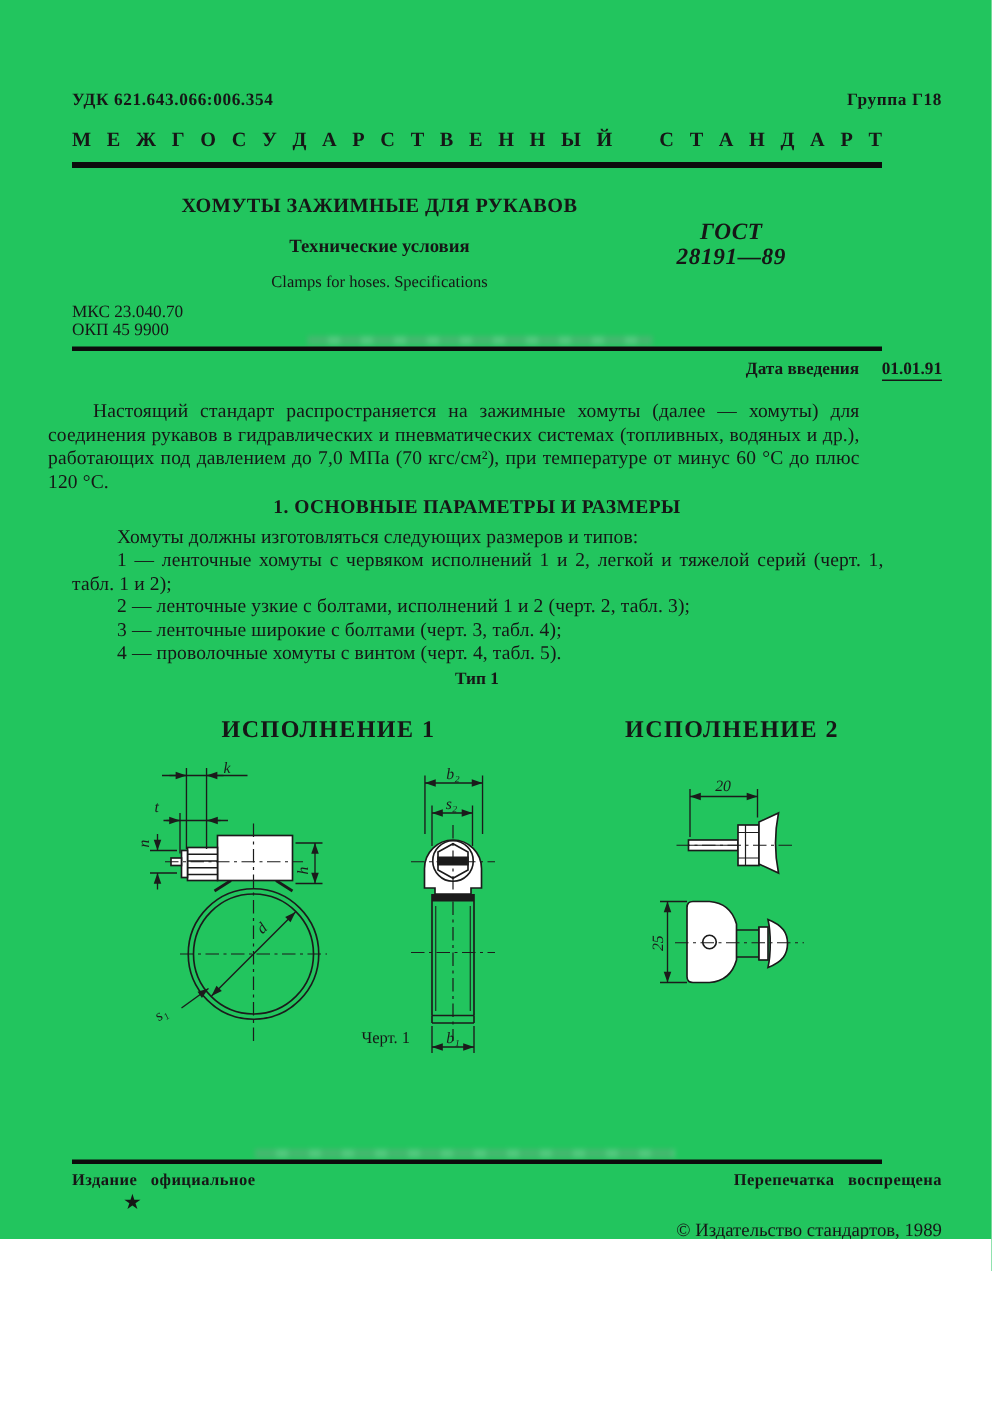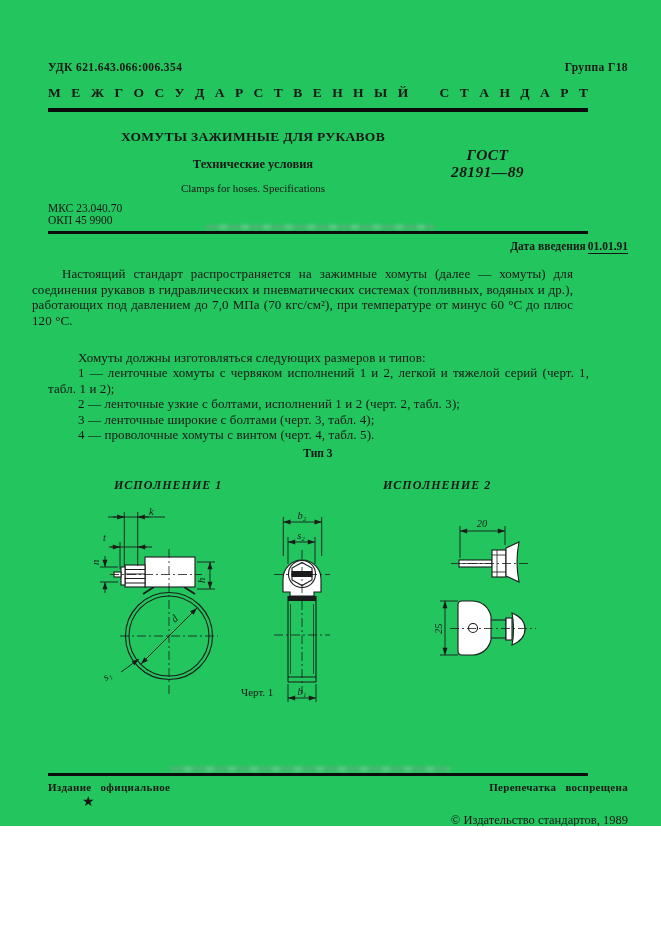--- a/index.html
+++ b/index.html
@@ -20,29 +20,29 @@
   #rule-top{left:48px; top:108px; width:540px; height:4px;}
   #doc-title{left:58px; top:129px; width:390px; text-align:center; font-size:13.5px; letter-spacing:.3px;}
   #doc-subtitle{left:58px; top:157px; width:390px; text-align:center; font-size:12.5px;}
   #gost-designation{left:430px; top:146px; width:115px; text-align:center; font-size:15.5px; line-height:17px; letter-spacing:.4px;font-style:italic;}
   #doc-title-en{left:58px; top:182px; width:390px; text-align:center; font-size:11px;}
   #mks{left:48px; top:202px; font-size:11.5px;}
   #okp{left:48px; top:214px; font-size:11.5px;}
   #ghost1{left:205px; top:224px; width:230px; height:6px;}
   #rule-mid{left:48px; top:231px; width:540px; height:3px;}
   #date-line{right:72px; top:240px; font-size:11.5px;}
-  #date-line .val{border-bottom:1.3px solid #161616; margin-left:2px; padding-bottom:1px;}
+  #date-line .val{border-bottom:1.3px solid #161616; margin-left:15px; padding-bottom:1px;}
   .para{font-size:13px; line-height:15.6px; text-align:justify; letter-spacing:.1px;}
   #intro{left:32px; top:266px; width:541px; text-indent:30px;}
   #sec-heading{left:48px; top:330px; width:540px; text-align:center; font-size:13px; letter-spacing:.3px;}
   #sec-lead{left:48px; top:350px; width:541px; text-indent:30px;}
   #sec-items{left:48px; top:365px; width:541px;}
   #sec-items div{text-indent:30px;}
   #type-label{left:48px; top:447px; width:540px; text-align:center; font-size:11.5px;}
-  .variant{top:478px; width:210px; font-size:12px; font-style:italic; font-weight:bold; letter-spacing:1px;}
+  .variant{top:478px; width:210px; text-align:center; font-size:16px; font-weight:bold; letter-spacing:1px;}
   #variant1{left:114px;}
   #variant2{left:383px;}
   svg{position:absolute; overflow:visible;}
   svg text{font-family:"Liberation Serif","DejaVu Serif",serif; font-style:italic; font-size:10.5px; fill:#1b1b1b; stroke:none;}
   #fig-caption{left:241px; top:686px; width:130px; text-align:left; font-size:11px;}
   #ghost2{left:170px; top:766px; width:280px; height:6px;}
   #rule-bottom{left:48px; top:773px; width:540px; height:3px;}
   #official{left:48px; top:781px; font-size:11px; word-spacing:6px; letter-spacing:.3px;}
   #reprint{right:72px; top:781px; font-size:11px; word-spacing:6px; letter-spacing:.3px;}
   #star{left:82px; top:793px; font-size:14px;}
@@ -100,29 +100,30 @@
 
   <div class="abs ghost" id="ghost1"></div>
   <div class="abs rule" id="rule-mid"></div>
 
   <div class="abs b" id="date-line">
     <span>Дата введения</span><span class="val">01.01.91</span>
   </div>
 
   <div class="abs para" id="intro">Настоящий стандарт распространяется на зажимные хомуты (далее — хомуты) для соединения рукавов в гидравлических и пневматических системах (топливных, водяных и др.), работающих под давлением до 7,0 МПа (70 кгс/см²), при температуре от минус 60 °С до плюс 120 °С.</div>
 
+  <div class="abs b" id="sec-heading">1. ОСНОВНЫЕ ПАРАМЕТРЫ И РАЗМЕРЫ</div>
   <div class="abs para" id="sec-lead">Хомуты должны изготовляться следующих размеров и типов:</div>
   <div class="abs para" id="sec-items">
     <div>1 — ленточные хомуты с червяком исполнений 1 и 2, легкой и тяжелой серий (черт. 1, табл. 1 и 2);</div>
     <div>2 — ленточные узкие с болтами, исполнений 1 и 2 (черт. 2, табл. 3);</div>
     <div>3 — ленточные широкие с болтами (черт. 3, табл. 4);</div>
     <div>4 — проволочные хомуты с винтом (черт. 4, табл. 5).</div>
   </div>
 
-  <div class="abs b" id="type-label">Тип 3</div>
+  <div class="abs b" id="type-label">Тип 1</div>
   <div class="abs variant" id="variant1">ИСПОЛНЕНИЕ 1</div>
   <div class="abs variant" id="variant2">ИСПОЛНЕНИЕ 2</div>
 
   <svg id="dw1" style="left:92px; top:503px;" width="130" height="205" viewBox="0 0 130 205">
     <defs>
       <marker id="ar1" viewBox="0 0 10 10" refX="10" refY="5" markerWidth="10" markerHeight="8" orient="auto-start-reverse">
         <path d="M0,1.5 L10,5 L0,8.5 Z" fill="#1b1b1b"></path>
       </marker>
     </defs>
     <g stroke="#1b1b1b" stroke-width="1.1" fill="none">

